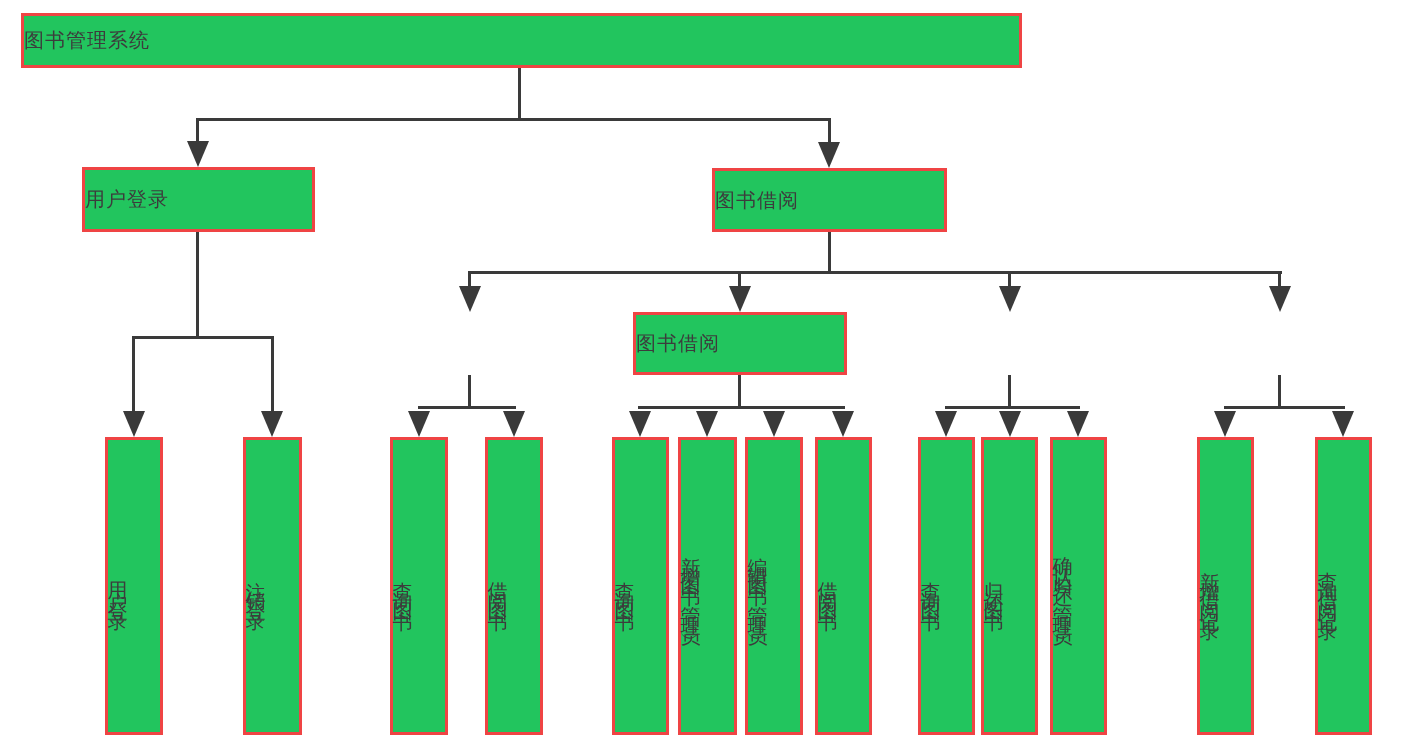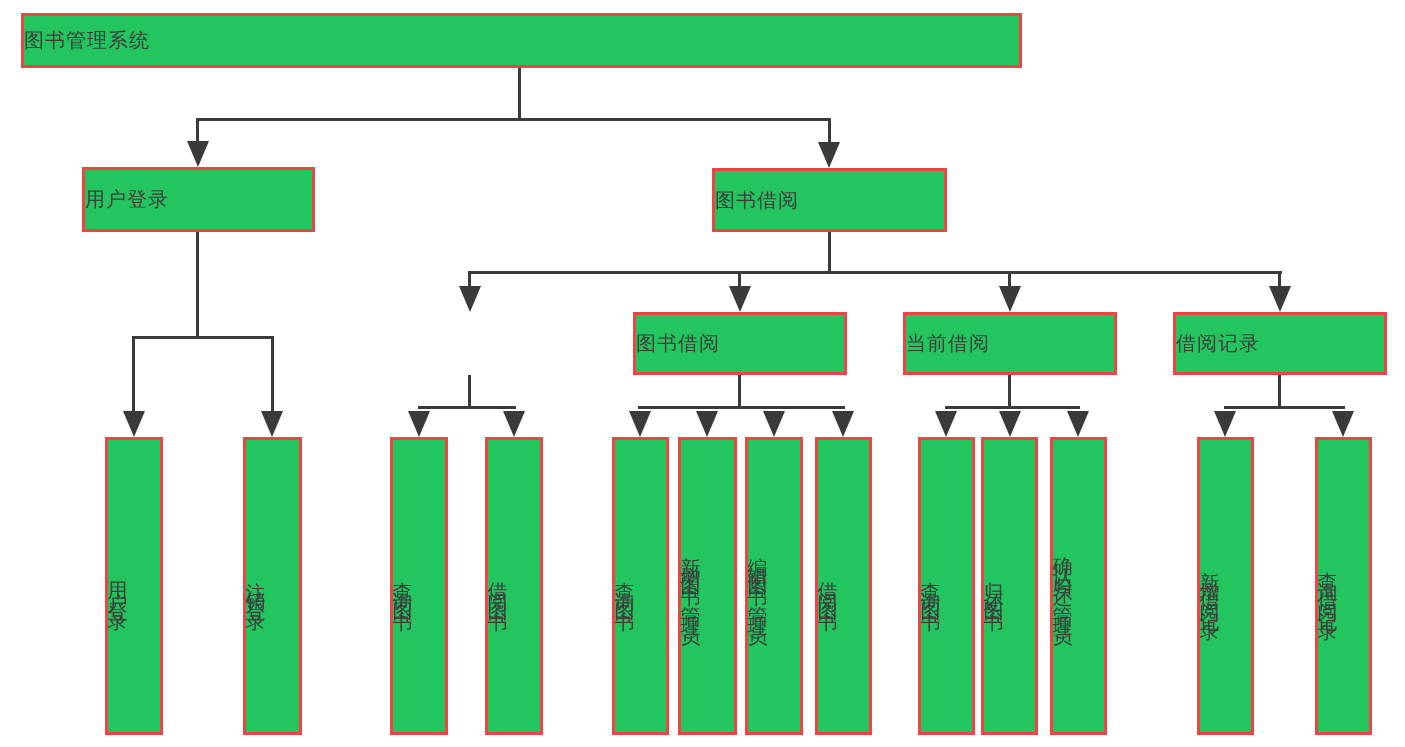--- a/index.html
+++ b/index.html
@@ -86,26 +86,20 @@
   <div class="box" style="left:82px;top:167px;width:233px;height:65px;">
     <span>用户登录</span>
   </div>
   <div class="box" style="left:712px;top:168px;width:235px;height:64px;">
     <span>图书借阅</span>
   </div>
 
   <div class="box" style="left:633px;top:312px;width:214px;height:63px;">
     <span>图书借阅</span>
   </div>
-  <div class="box" style="left:903px;top:312px;width:214px;height:63px;">
-    <span>当前借阅</span>
-  </div>
-  <div class="box" style="left:1173px;top:312px;width:214px;height:63px;">
-    <span>借阅记录</span>
-  </div>
 
   <div class="box vbox" style="left:105px;top:437px;width:58px;height:298px;">
     <span>用户登录</span>
   </div>
   <div class="box vbox" style="left:243px;top:437px;width:59px;height:298px;">
     <span>注销登录</span>
   </div>
 
   <div class="box vbox" style="left:390px;top:437px;width:58px;height:298px;">
     <span>查询图书</span>

